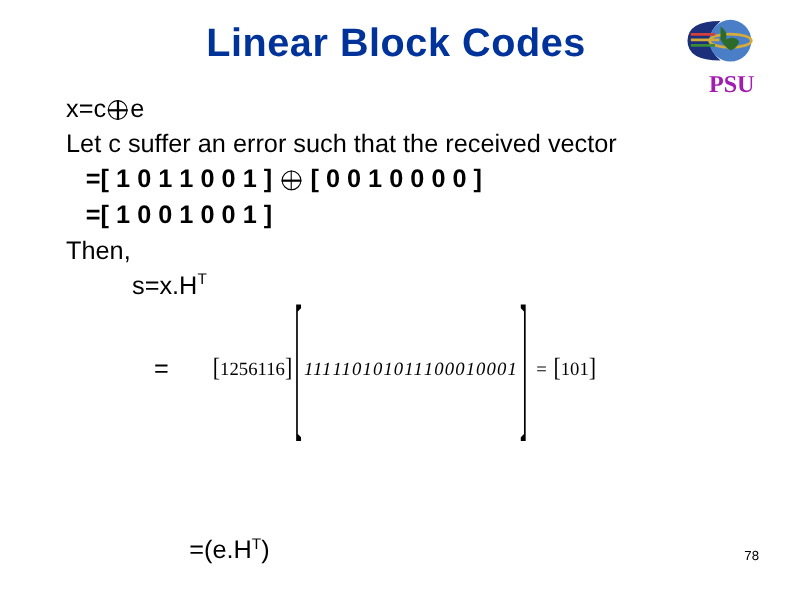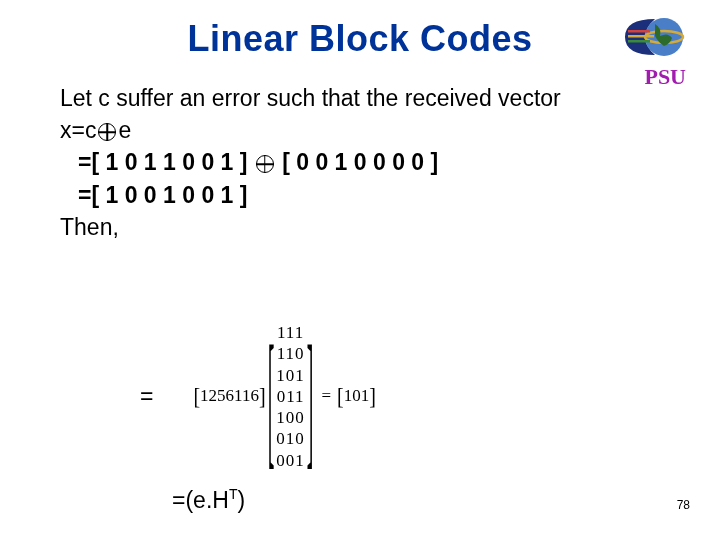--- a/index.html
+++ b/index.html
@@ -88,23 +88,24 @@
   .bigbracket {
     display: inline-block;
     font-size: 20px;
     transform: scaleY(7.5);
     transform-origin: center;
     line-height: 0;
     margin: 0 2px;
   }
   .col {
     display: flex;
-    flex-direction: column;
+    flex-direction: row;
     line-height: 1.25;
     text-align: center;
+    font-style: italic;
   }
   .col span { letter-spacing: 1px; }
   .eq-mid { margin: 0 6px; }
 
   .eht {
     position: absolute;
     bottom: 26px;
     left: 140px;
     font-size: 23px;
     margin-left: 32px;
@@ -131,31 +132,34 @@
     <path d="M 35 10 Q 42 14 40 22 Q 48 18 52 24 Q 50 30 44 32 Q 38 28 35 22 Z" fill="#2d6b2d"></path>
     <rect x="8" y="16" width="22" height="2.5" fill="#d4403a"></rect>
     <rect x="8" y="21" width="26" height="2.5" fill="#d4aa3a"></rect>
     <rect x="8" y="26" width="22" height="2.5" fill="#3a8a3a"></rect>
   </svg>
 </div>
 
 <div class="psu">PSU</div>
 
 <div class="content">
-  <div class="row">Let c suffer an error such that the received vector</div>
   <div class="row">
     <span>x=c</span><span class="xor"></span><span>e</span>
   </div>
+  <div class="row">Let c suffer an error such that the received vector</div>
   <div class="row indent1">
     <span>=[ 1 0 1 1 0 0 1 ]</span>
     <span class="xor"></span>
     <span>[ 0 0 1 0 0 0 0 ]</span>
   </div>
   <div class="row indent1">=[ 1 0 0 1 0 0 1 ]</div>
   <div class="row">Then,</div>
+  <div class="row indent2">
+    <span>s=x.H</span><span class="sup">T</span>
+  </div>
 </div>
 
 <div class="eq-wrap">
   <span class="eq-label">=</span>
   <span class="lbracket">[</span>
     <span>1256116</span>
     <span class="rbracket">]</span>
   <span class="bigbracket">[</span>
   <div class="col">
     <span>111</span>

